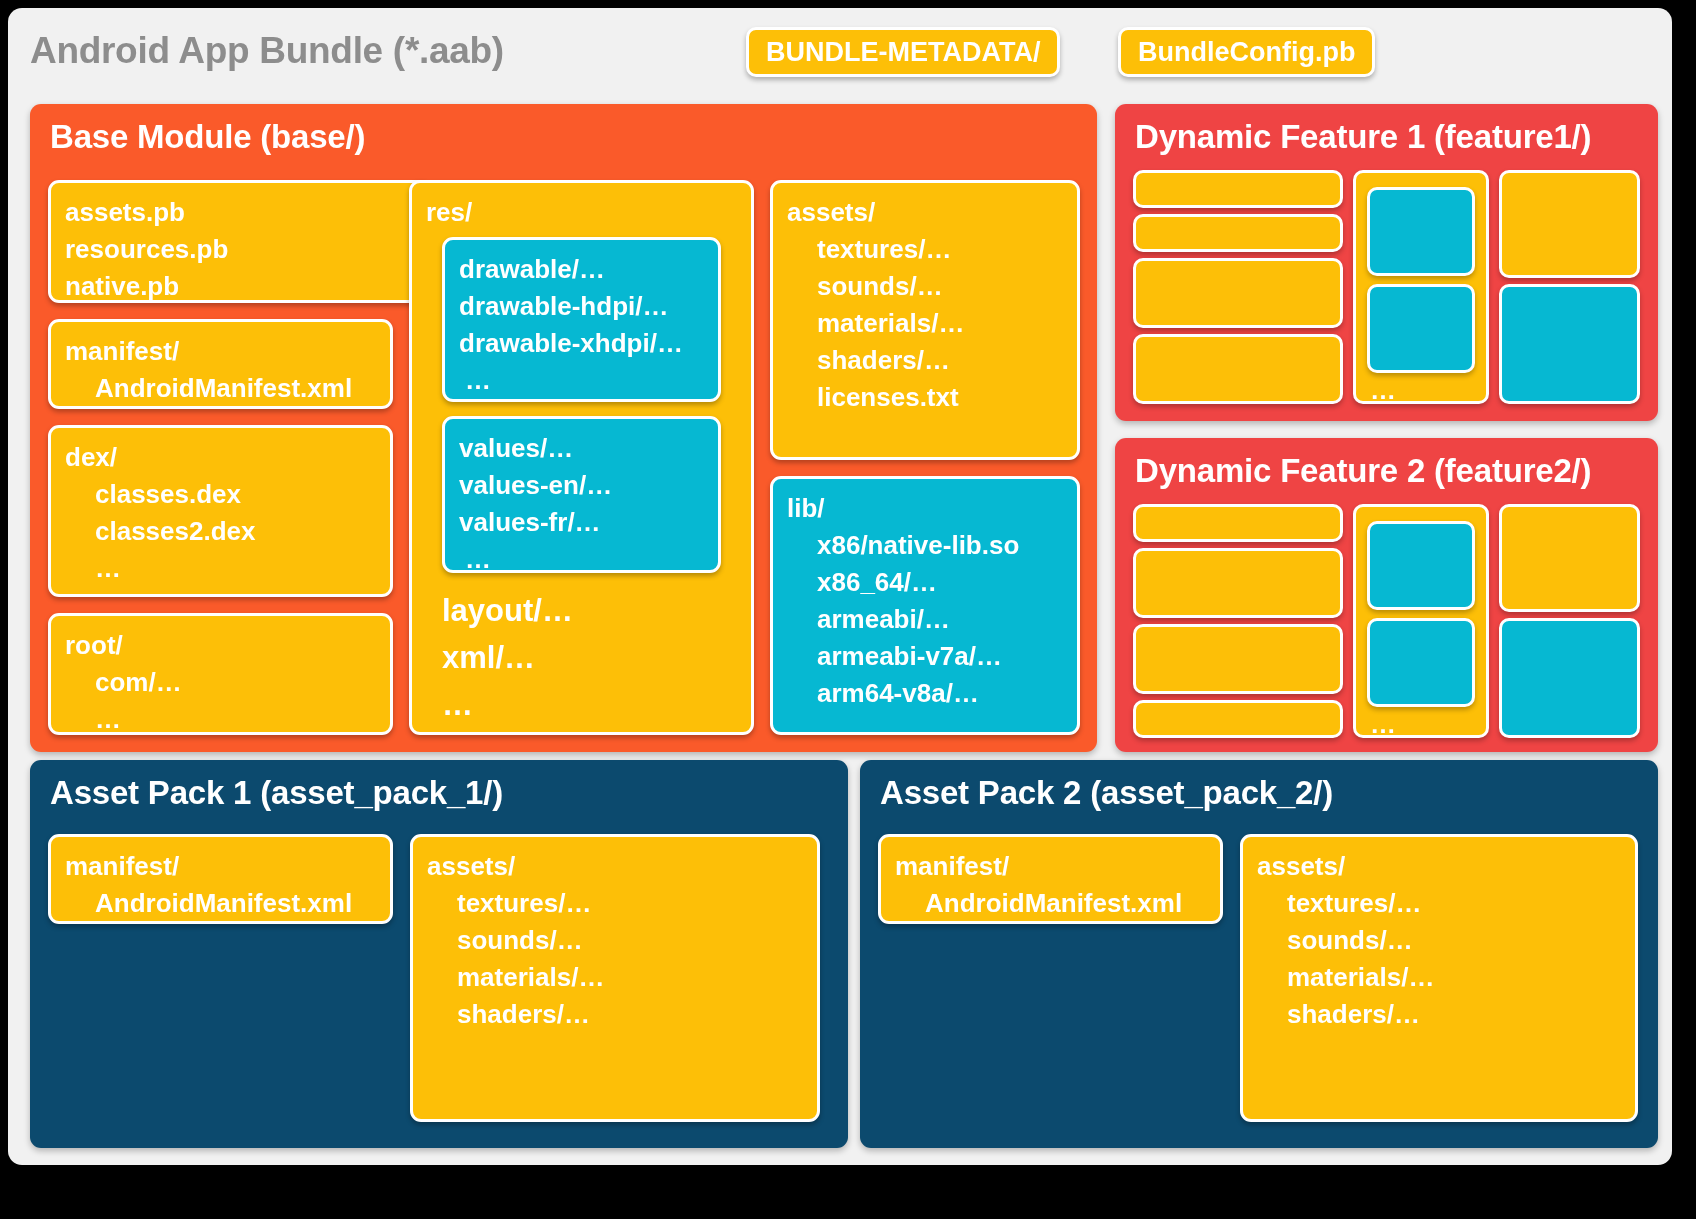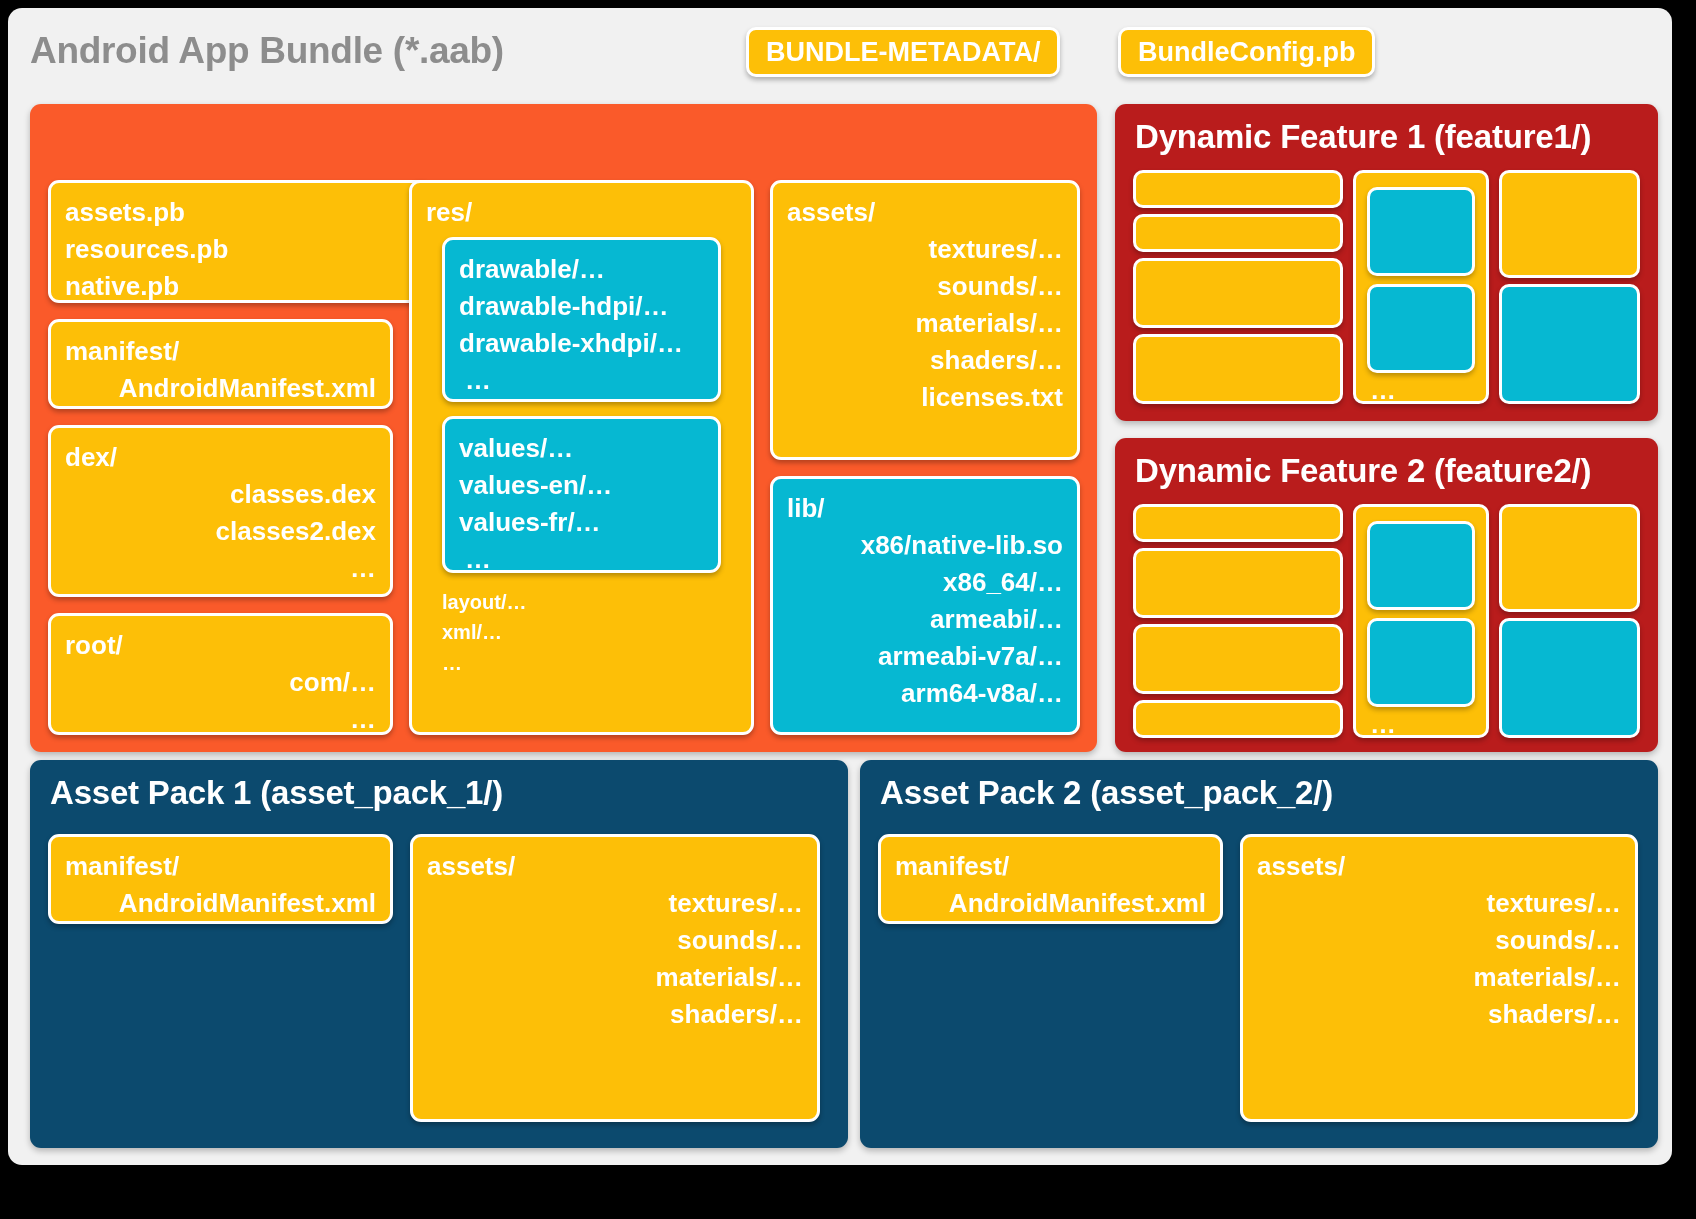--- a/index.html
+++ b/index.html
@@ -49,54 +49,54 @@
     box-sizing:border-box;
   }
   .panel-title{
     position:absolute;left:20px;top:14px;
     color:#fff;font-weight:bold;font-size:33px;
     white-space:nowrap;letter-spacing:-.2px;
   }
 
   
   .c-orange{background:#fa5a2a;}
-  .c-green {background:#b91c1c;}
+  .c-green {background:#ef4444;}
   .c-purple{background:#0c4a6e;}
 
   
   .box{
     position:absolute;
     border:3px solid #ffffff;
     border-radius:11px;
     box-shadow:0 3px 5px rgba(0,0,0,.28);
     box-sizing:border-box;
     color:#ffffff;
     font-weight:bold;
     font-size:26px;
     line-height:1.42;
     padding:11px 14px;
     overflow:hidden;
   }
   .b-yellow{background:#fdbf07;}
   .b-cyan  {background:#06b8d2;}
-  .ind{display:block;padding-left:30px;text-align:right;}
+  .ind{display:block;padding-left:30px;}
   .dots{display:block;padding-left:6px;letter-spacing:1px;}
 
   
   #base-module{left:22px;top:96px;width:1067px;height:648px;}
 
   #box-pb        {left:18px;  top:76px;  width:385px; height:123px;}
   #box-manifest  {left:18px;  top:215px; width:345px; height:90px;}
   #box-dex       {left:18px;  top:321px; width:345px; height:172px;}
   #box-root      {left:18px;  top:509px; width:345px; height:122px;}
 
   #box-res       {left:379px; top:76px;  width:345px; height:555px;}
   #box-drawable  {left:30px;  top:54px;  width:279px; height:165px;}
   #box-values    {left:30px;  top:233px; width:279px; height:157px;}
-  #res-tail      {position:absolute;left:30px;top:404px;color:#fff;font-weight:bold;font-size:20px;line-height:1.52;}
+  #res-tail      {position:absolute;left:30px;top:404px;color:#fff;font-weight:bold;font-size:31px;line-height:1.52;}
 
   #box-assets    {left:740px; top:76px;  width:310px; height:280px;}
   #box-lib       {left:740px; top:372px; width:310px; height:259px;}
 
   
   #feature1{left:1107px;top:96px;width:543px;height:317px;}
   #feature2{left:1107px;top:430px;width:543px;height:314px;padding-left:44px;}
 
   .ph{position:absolute;border:3px solid #fff;border-radius:10px;
       box-shadow:0 3px 5px rgba(0,0,0,.26);box-sizing:border-box;}
@@ -121,20 +121,21 @@
 
 <div id="bundle-card">
 
   <div id="bundle-header">
     <div id="bundle-title">Android App Bundle (*.aab)</div>
     <div class="chip" id="chip-metadata">BUNDLE-METADATA/</div>
     <div class="chip" id="chip-config">BundleConfig.pb</div>
   </div>
 
   <div class="panel c-orange" id="base-module">
+    <div class="panel-title">Base Module (base/)</div>
 
     <div class="box b-yellow" id="box-pb">
       <span>assets.pb</span><br>
       <span>resources.pb</span><br>
       <span>native.pb</span>
     </div>
 
     <div class="box b-yellow" id="box-manifest">
       <span>manifest/</span>
       <span class="ind">AndroidManifest.xml</span>

